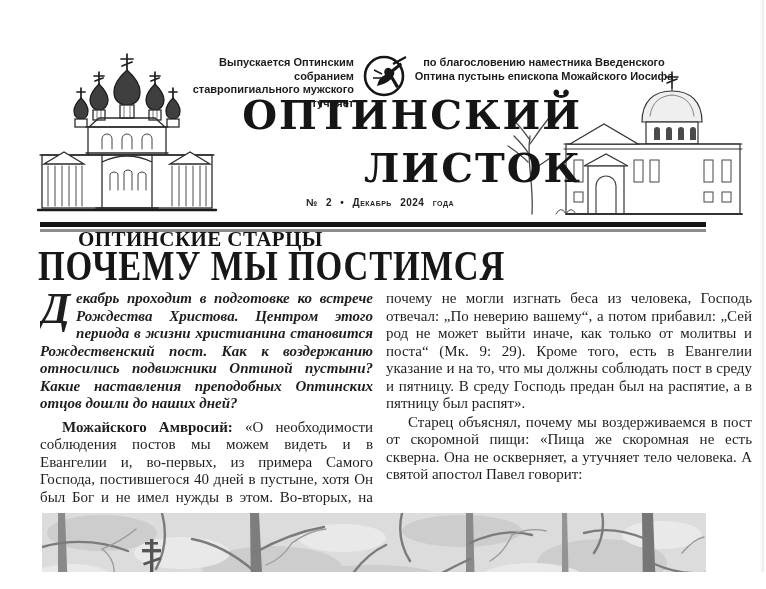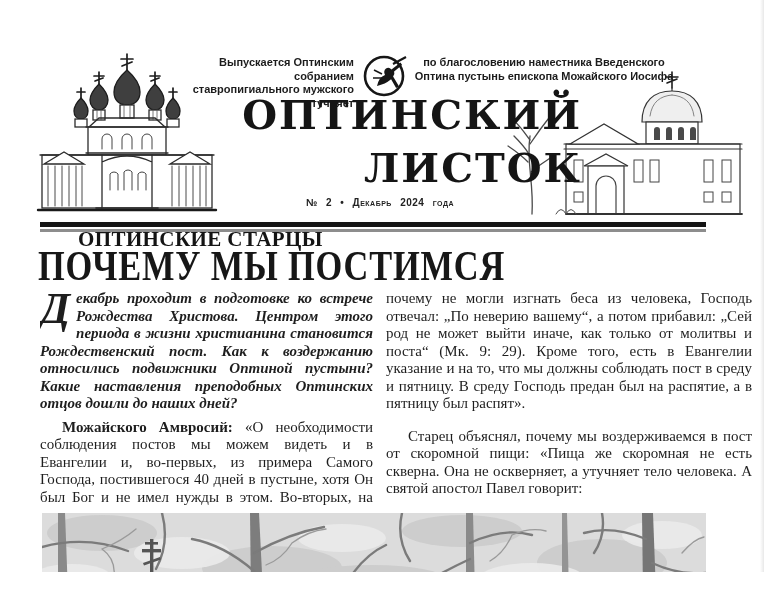--- a/index.html
+++ b/index.html
@@ -183,21 +183,21 @@
   <div class="kicker">ОПТИНСКИЕ СТАРЦЫ</div>
   <div class="headline">ПОЧЕМУ МЫ ПОСТИМСЯ</div>
 
   <div class="columns">
     <div class="col1">
       <p class="lead"><span class="dropcap">Д</span><span>екабрь проходит в подготовке ко встрече Рождества Христова. Центром этого периода в жизни христианина становится Рождественский пост. Как к воздержанию относились подвижники Оптиной пустыни? Какие наставления преподобных Оптинских отцов дошли до наших дней?</span></p>
       <p class="indent mt"><span class="b">Можайского Амвросий:</span><span> «О необходимости соблюдения постов мы можем видеть и в Евангелии и, во-первых, из примера Самого Господа, постившегося 40 дней в пустыне, хотя Он был Бог и не имел нужды в этом. Во-вторых, на вопрос учеников Своих,</span></p>
     </div>
     <div class="col2">
       <p>почему не могли изгнать беса из человека, Господь отвечал: „По неверию вашему“, а потом прибавил: „Сей род не может выйти иначе, как только от молитвы и поста“ (Мк. 9: 29). Кроме того, есть в Евангелии указание и на то, что мы должны соблюдать пост в среду и пятницу. В среду Господь предан был на распятие, а в пятницу был распят».</p>
-      <p class="indent" style="margin-top:15px">Старец объяснял, почему мы воздерживаемся в пост от скоромной пищи: «Пища же скоромная не есть скверна. Она не оскверняет, а утучняет тело человека. А святой апостол Павел говорит:</p>
+      <p class="indent" style="margin-top:1px">Старец объяснял, почему мы воздерживаемся в пост от скоромной пищи: «Пища же скоромная не есть скверна. Она не оскверняет, а утучняет тело человека. А святой апостол Павел говорит:</p>
     </div>
   </div>
 
   <div class="photo">
     <svg viewBox="0 0 664 80" width="664" height="80">
       <rect width="664" height="80" fill="#dcdcdc"></rect>
       <g fill="#cccccc" opacity=".9">
         <ellipse cx="60" cy="20" rx="55" ry="18"></ellipse>
           <ellipse cx="230" cy="55" rx="70" ry="22"></ellipse>
         <ellipse cx="420" cy="18" rx="60" ry="16"></ellipse>

